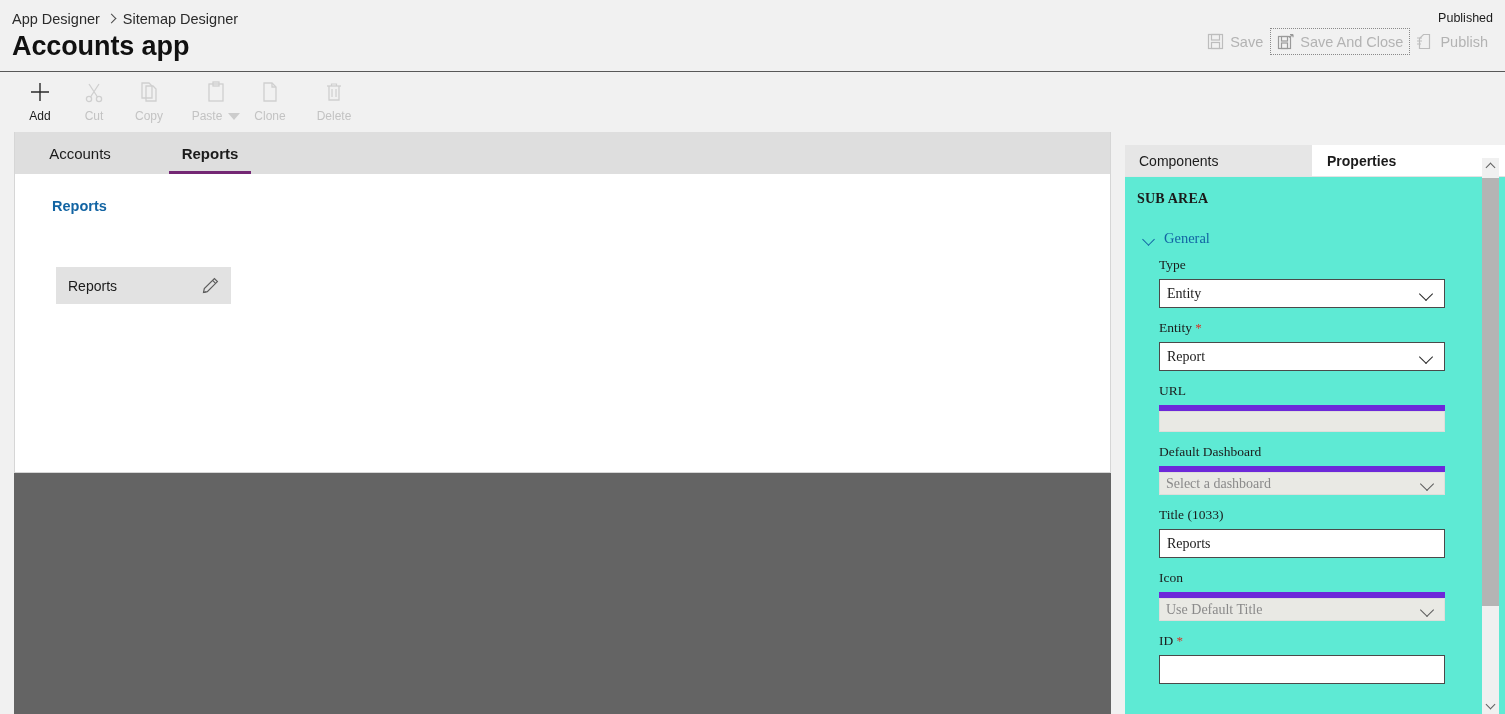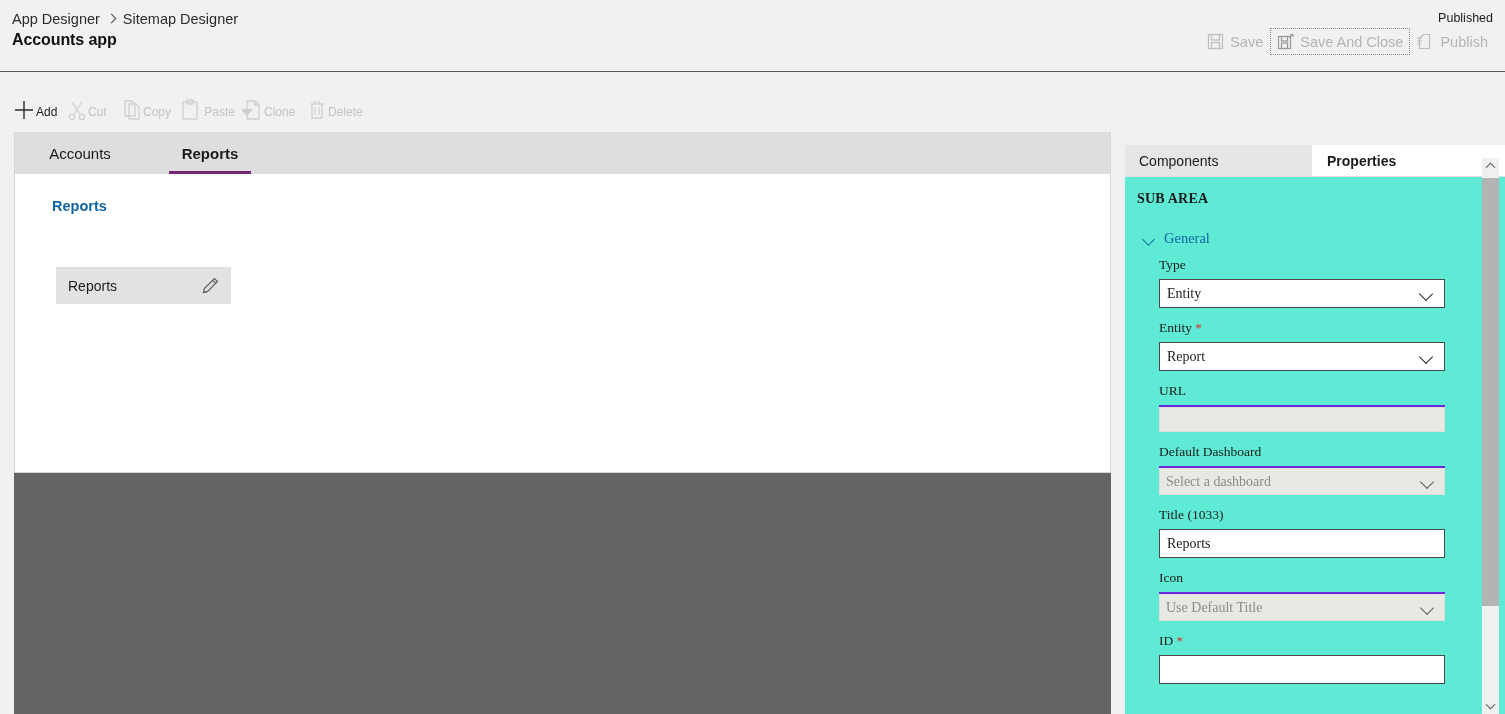--- a/index.html
+++ b/index.html
@@ -29,21 +29,21 @@
   .breadcrumb .crumb { white-space: nowrap; }
   .bc-sep { display: inline-block; width: 9px; height: 13px; position: relative; }
   .bc-sep::before {
     content: ""; position: absolute; left: 1px; top: 2px;
     width: 6px; height: 6px;
     border-top: 1.4px solid #4a4a4a; border-right: 1.4px solid #4a4a4a;
     transform: rotate(45deg);
   }
   .app-title {
     position: absolute; left: 12px; top: 31px;
-    font-size: 16px; font-weight: bold; color: #111;
+    font-size: 27px; font-weight: bold; color: #111;
     letter-spacing: -0.1px;
   }
 
   .published {
     position: absolute; right: 12px; top: 11px;
     font-size: 12.5px; color: #1b1b1b;
   }
   .hdr-actions {
     position: absolute; right: 10px; top: 28px;
     display: flex; align-items: flex-start; gap: 0px;
@@ -56,22 +56,22 @@
   }
   .hdr-btn.focused { border: 1px dotted #8a8a8a; }
   .hdr-btn .ic { width: 17px; height: 17px; display: block; }
 
   
   .cmdbar {
     position: absolute; left: 0; top: 73px; width: 1505px; height: 59px;
     background: #f1f1f1;
   }
   .cmd {
-    position: absolute; top: 24px;
-    display: flex; flex-direction: row; align-items: center;
+    position: absolute; top: 6px;
+    display: flex; flex-direction: column; align-items: center;
     width: 56px; cursor: default;
   }
   .cmd .glyph { height: 26px; display: flex; align-items: center; justify-content: center; }
   .cmd .lbl { font-size: 12px; margin-top: 4px; color: #c3c3c3; white-space: nowrap; }
   .cmd.enabled .lbl { color: #1b1b1b; }
   .cmd-paste { width: 74px; justify-content: space-between; }
   .cmd-paste .lblrow { display: flex; align-items: center; gap: 6px; margin-top: 4px; }
   .cmd-paste .lbl { margin-top: 0; }
   .caret-dn {
     width: 0; height: 0; border-left: 6px solid transparent;
@@ -177,21 +177,21 @@
     width: 16px; height: 16px; margin-right: 9px; position: relative; flex: none;
   }
   .ctl .chev-dn::before {
     content: ""; position: absolute; left: 2px; top: 3px;
     width: 9px; height: 9px;
     border-right: 1.5px solid #2b2b2b; border-bottom: 1.5px solid #2b2b2b;
     transform: rotate(45deg);
   }
   .ctl.disabled {
     background: #e9e9e4; border: none;
-    border-top: 2px solid #6d28d9;
+    border-top: 6px solid #6d28d9;
     box-shadow: inset 0 0 0 1px #dededa;
   }
   .ctl.disabled .val { color: #8a8a8a; }
   .ctl.disabled .chev-dn::before { border-color: #5d5d5d; }
   .ctl.url { height: 27px; }
 
   
   .vscroll {
     position: absolute; left: 1482px; top: 158px;
     width: 17px; height: 556px; background: #f0f0f0;

